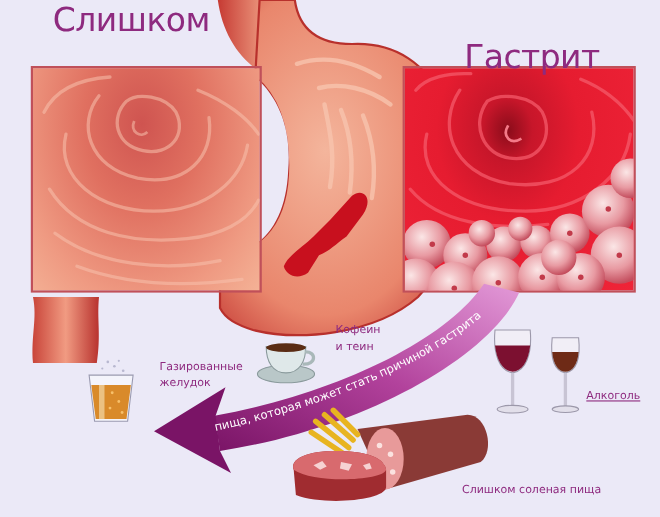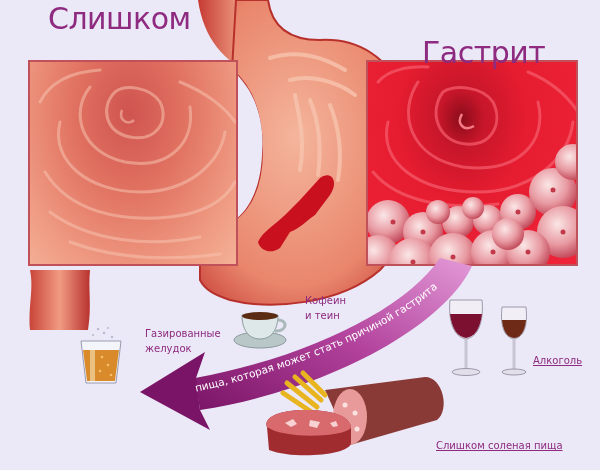--- a/index.html
+++ b/index.html
@@ -217,13 +217,13 @@
 
 <div class="abs label" style="left:145px;top:326px;">
   <div>Газированные</div>
   <div>желудок</div>
 </div>
 <div class="abs label" style="left:305px;top:293px;">
   <div>Кофеин</div>
   <div>и теин</div>
 </div>
 <div class="abs label" style="left:533px;top:353px;text-decoration:underline;">Алкоголь</div>
-<div class="abs label" style="left:436px;top:438px;text-decoration:underline;">Слишком соленая пища</div>
+<div class="abs label" style="left:420px;top:438px;">Слишком соленая пища</div>
 
 </body></html>

